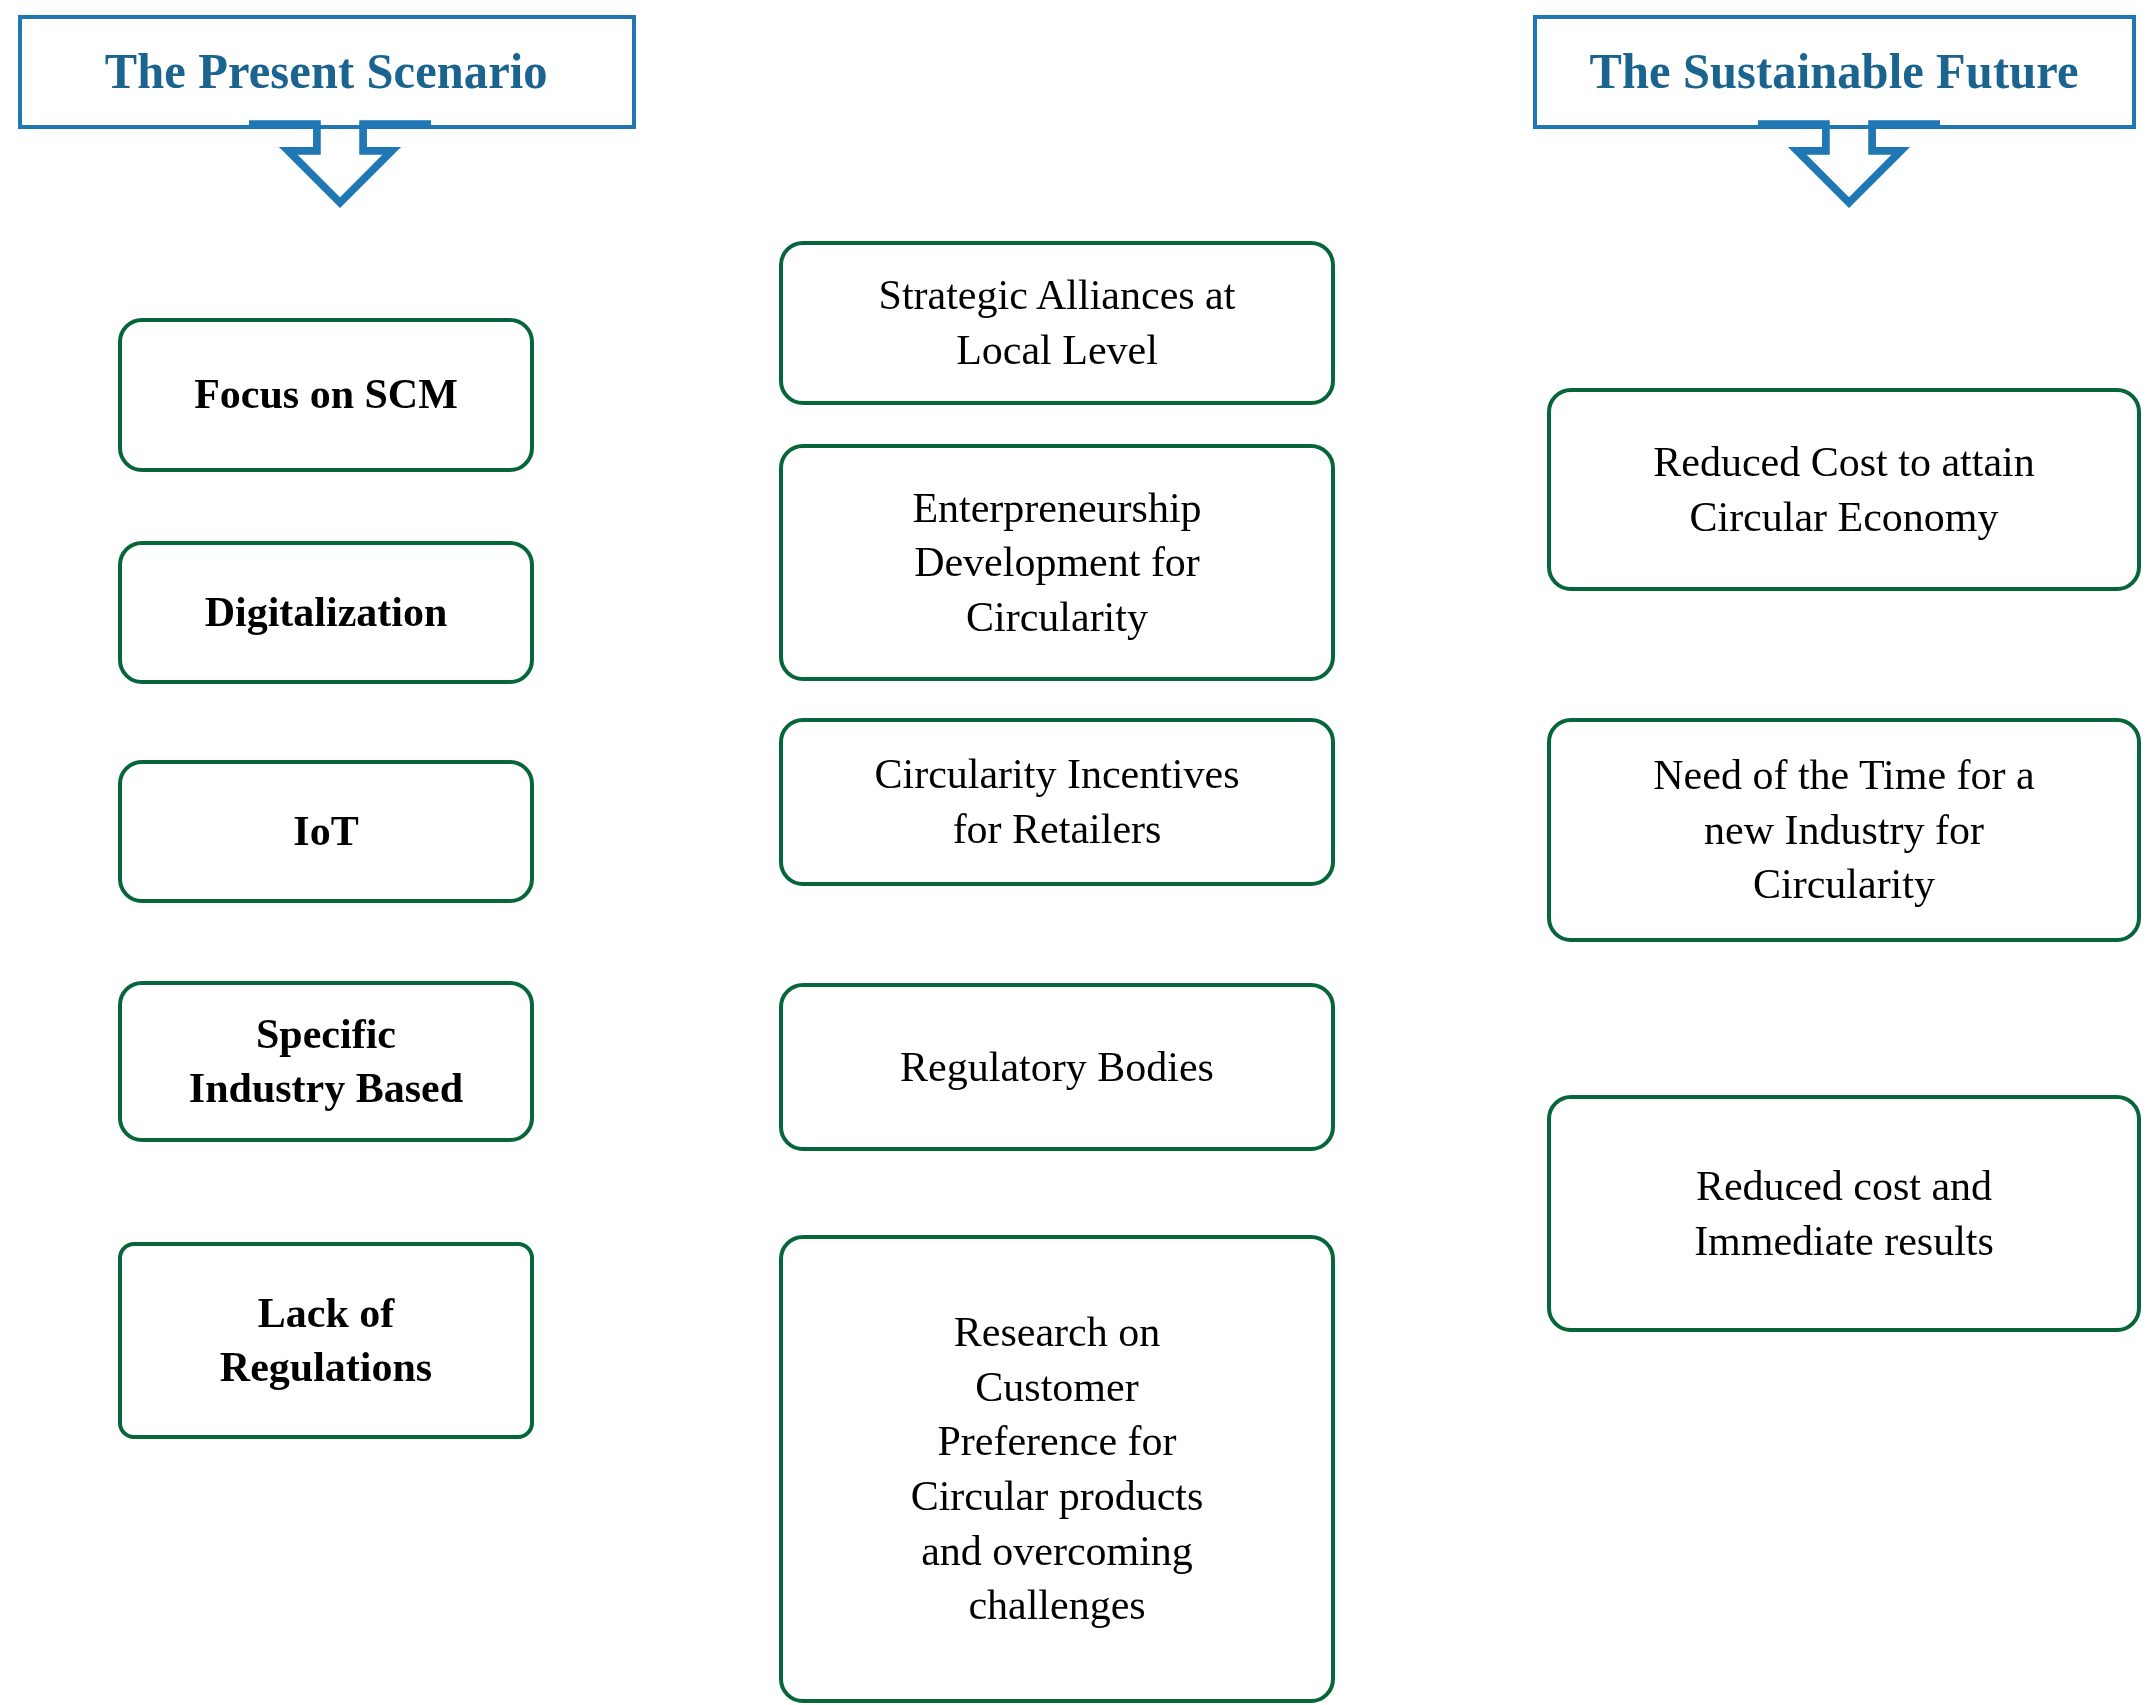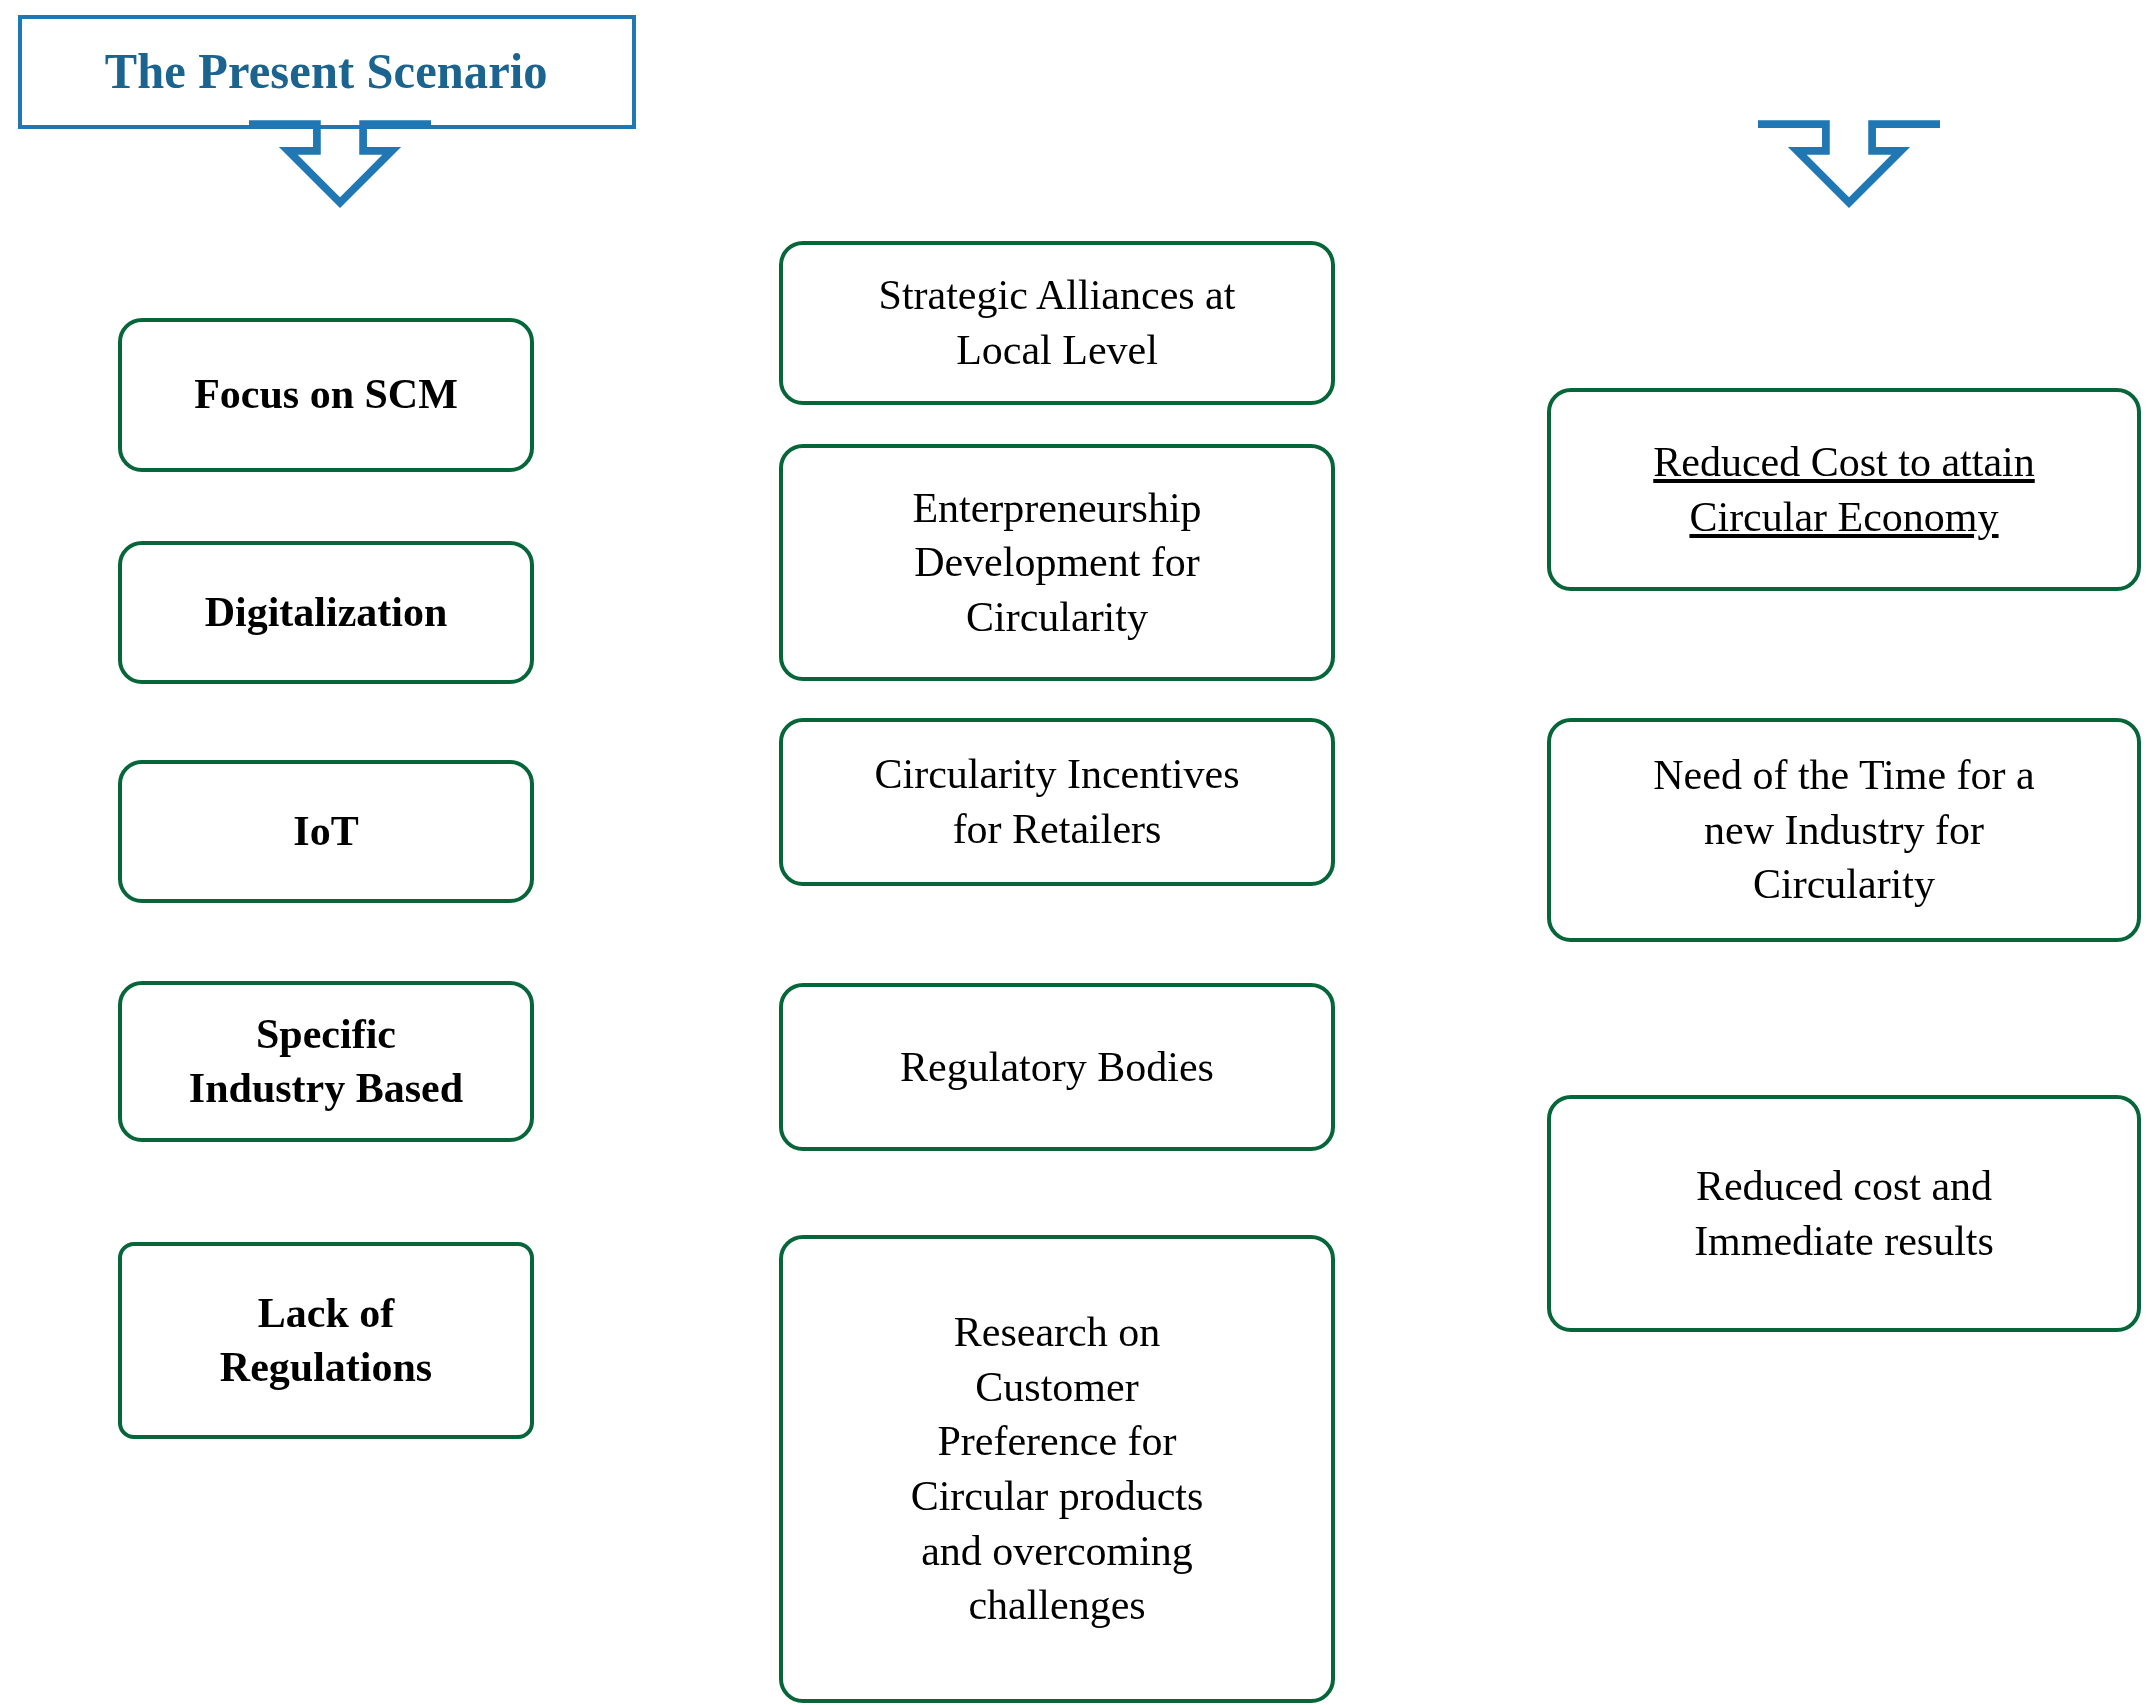--- a/index.html
+++ b/index.html
@@ -115,27 +115,30 @@
       <span class="txt">Research on
 Customer
 Preference for
 Circular products
 and overcoming
 challenges</span>
     </div>
   </div>
 
   <div class="header" style="left:1533px;top:14.7px;width:603px;height:175px;">
+    <div class="hbox" style="width:603px;height:114px;">
+      <span class="htitle" style="font-size:50px;">The Sustainable Future</span>
+    </div>
     <svg class="arrow" style="left:225px;top:105px;" width="182" height="91" viewBox="0 0 260 130">
       <path d="M 0 6 L 97 6 L 97 44 L 56 44 L 130 118 L 204 44 L 163 44 L 163 6 L 260 6" fill="none" stroke="#1f77b4" stroke-width="11" stroke-linejoin="miter"></path>
     </svg>
   </div>
 
   <div class="col-right">
-    <div class="gbox" style="left:1547px;top:388px;width:594px;height:203px;text-decoration:underline;">
+    <div class="gbox" style="left:1547px;top:388px;width:594px;height:203px;">
       <span class="txt">Reduced Cost to attain
 Circular Economy</span>
     </div>
     <div class="gbox" style="left:1547px;top:718px;width:594px;height:224px;">
       <span class="txt">Need of the Time for a
 new Industry for
 Circularity</span>
     </div>
     <div class="gbox" style="left:1547px;top:1095px;width:594px;height:237px;">
       <span class="txt">Reduced cost and

